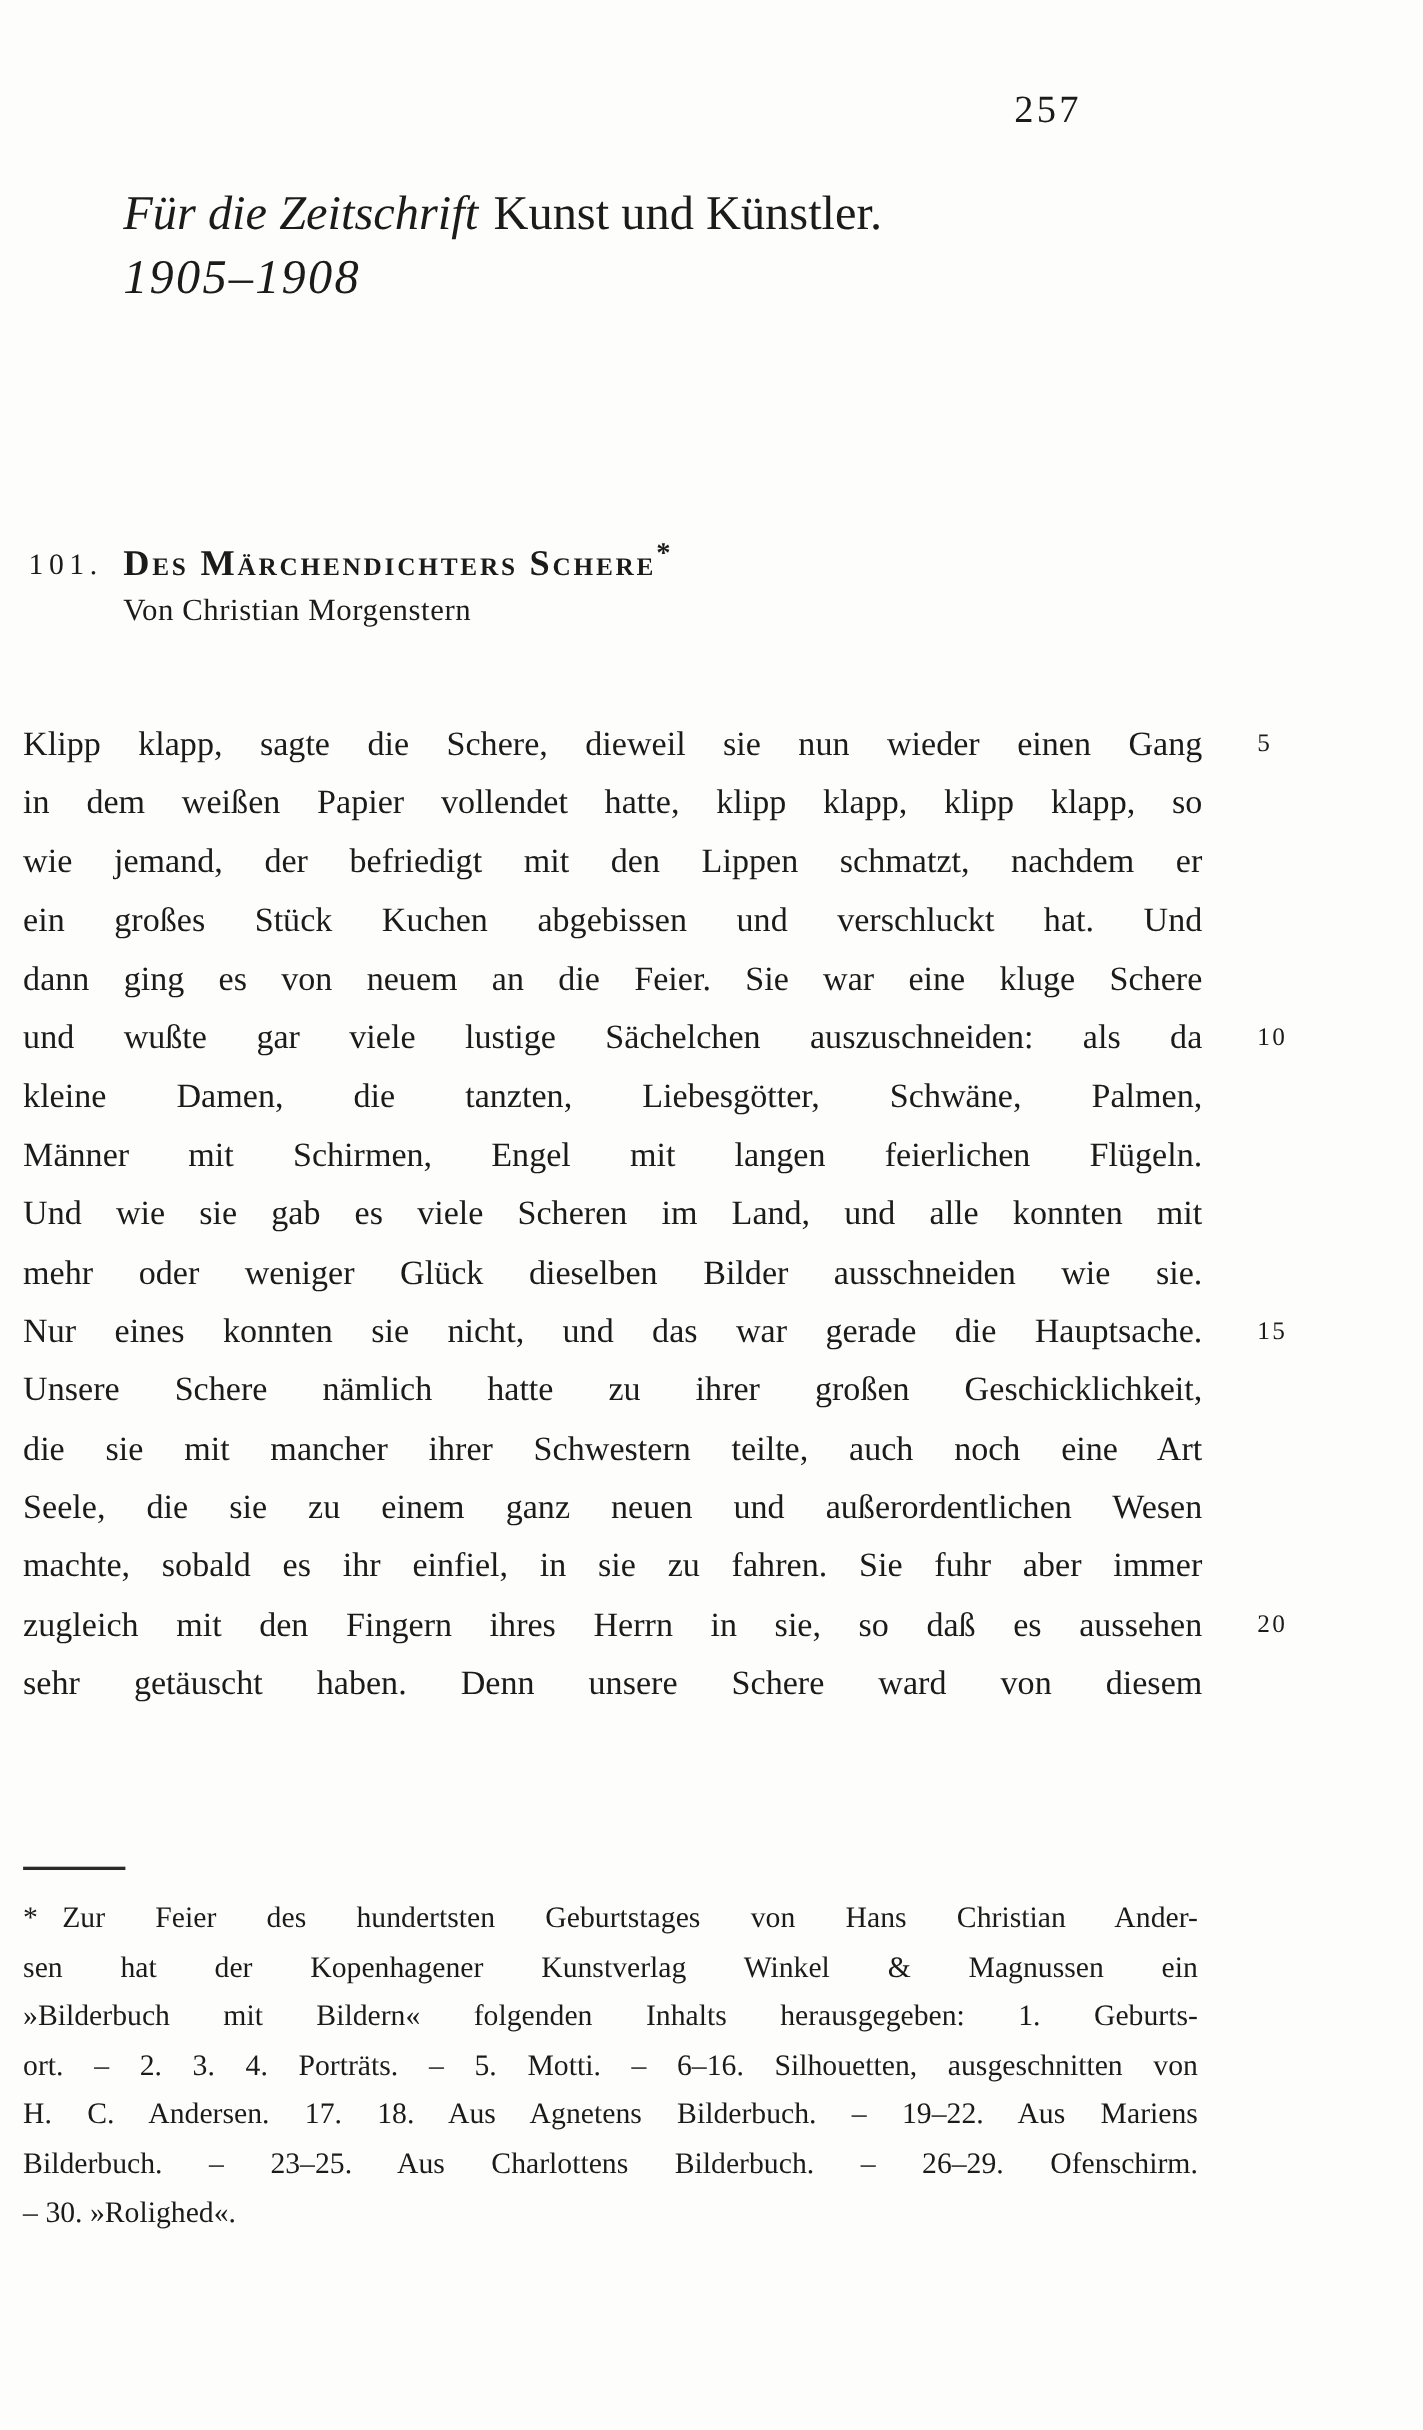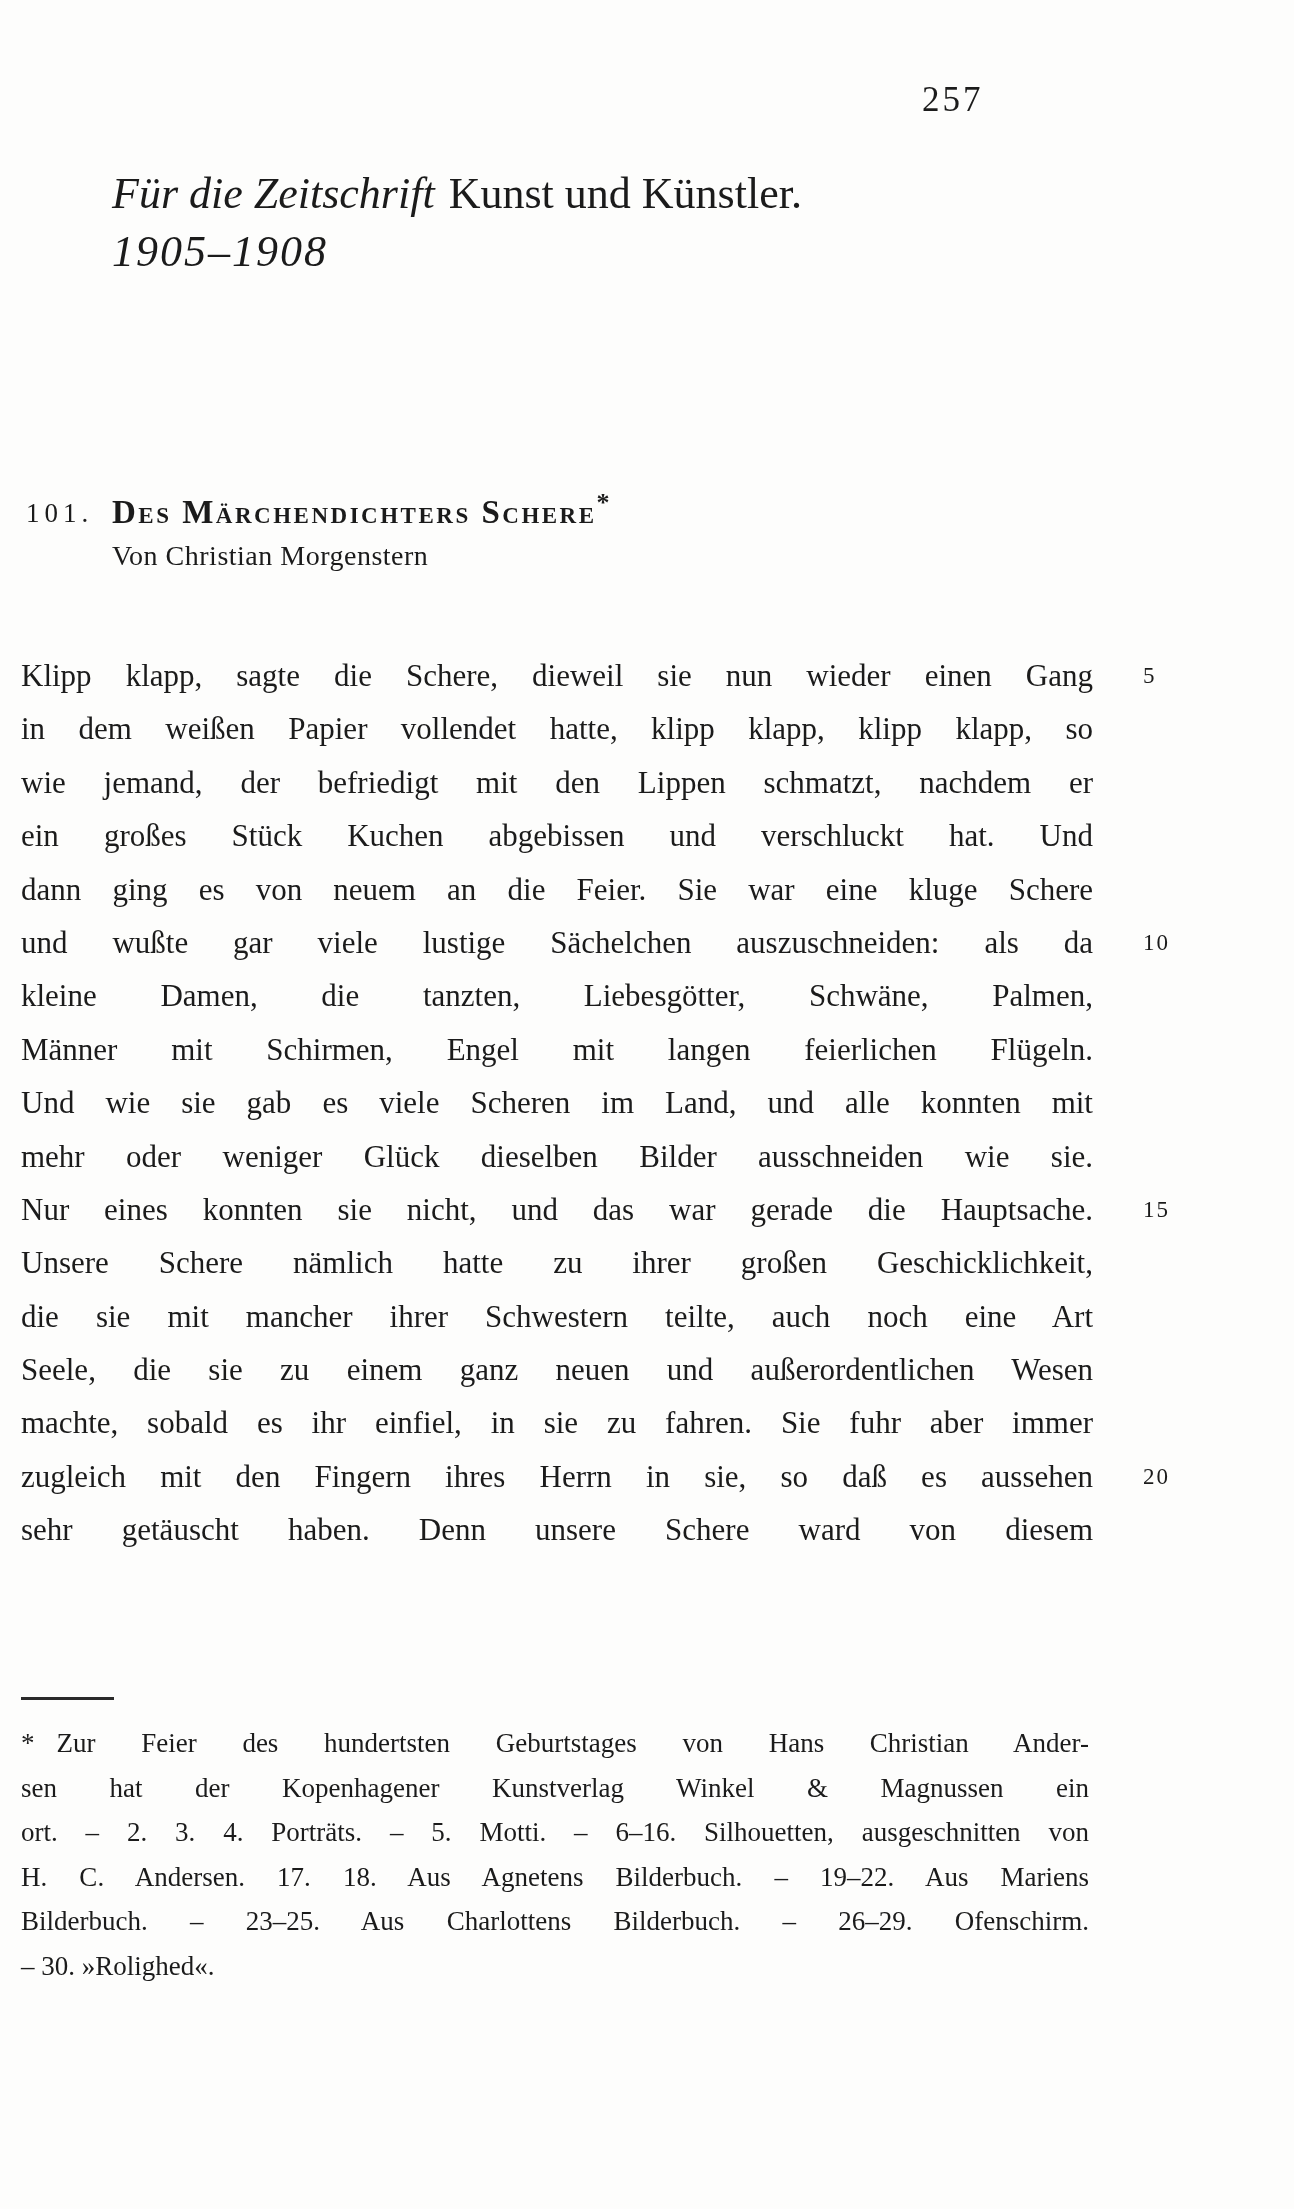--- a/index.html
+++ b/index.html
@@ -139,19 +139,20 @@
     <div class="bodyline"><span>machte, sobald es ihr einfiel, in sie zu fahren. Sie fuhr aber immer</span><span class="line-num"></span></div>
     <div class="bodyline"><span>zugleich mit den Fingern ihres Herrn in sie, so daß es aussehen</span><span class="line-num">20</span></div>
     <div class="bodyline"><span>sehr getäuscht haben. Denn unsere Schere ward von diesem</span><span class="line-num"></span></div>
   </div>
 
   <div class="footnote-rule"></div>
 
   <div class="footnote-block">
     <div class="fn-line"><span class="fn-marker">*</span><span>Zur Feier des hundertsten Geburtstages von Hans Christian Ander-</span></div>
     <div class="fn-line">sen hat der Kopenhagener Kunstverlag Winkel &amp; Magnussen ein</div>
+    <div class="fn-line">»Bilderbuch mit Bildern« folgenden Inhalts herausgegeben: 1. Geburts-</div>
     <div class="fn-line">ort. – 2. 3. 4. Porträts. – 5. Motti. – 6–16. Silhouetten, ausgeschnitten von</div>
     <div class="fn-line">H. C. Andersen. 17. 18. Aus Agnetens Bilderbuch. – 19–22. Aus Mariens</div>
     <div class="fn-line">Bilderbuch. – 23–25. Aus Charlottens Bilderbuch. – 26–29. Ofenschirm.</div>
     <div class="fn-line fn-last">– 30. »Rolighed«.</div>
   </div>
 
 </div>
 
 </body></html>

